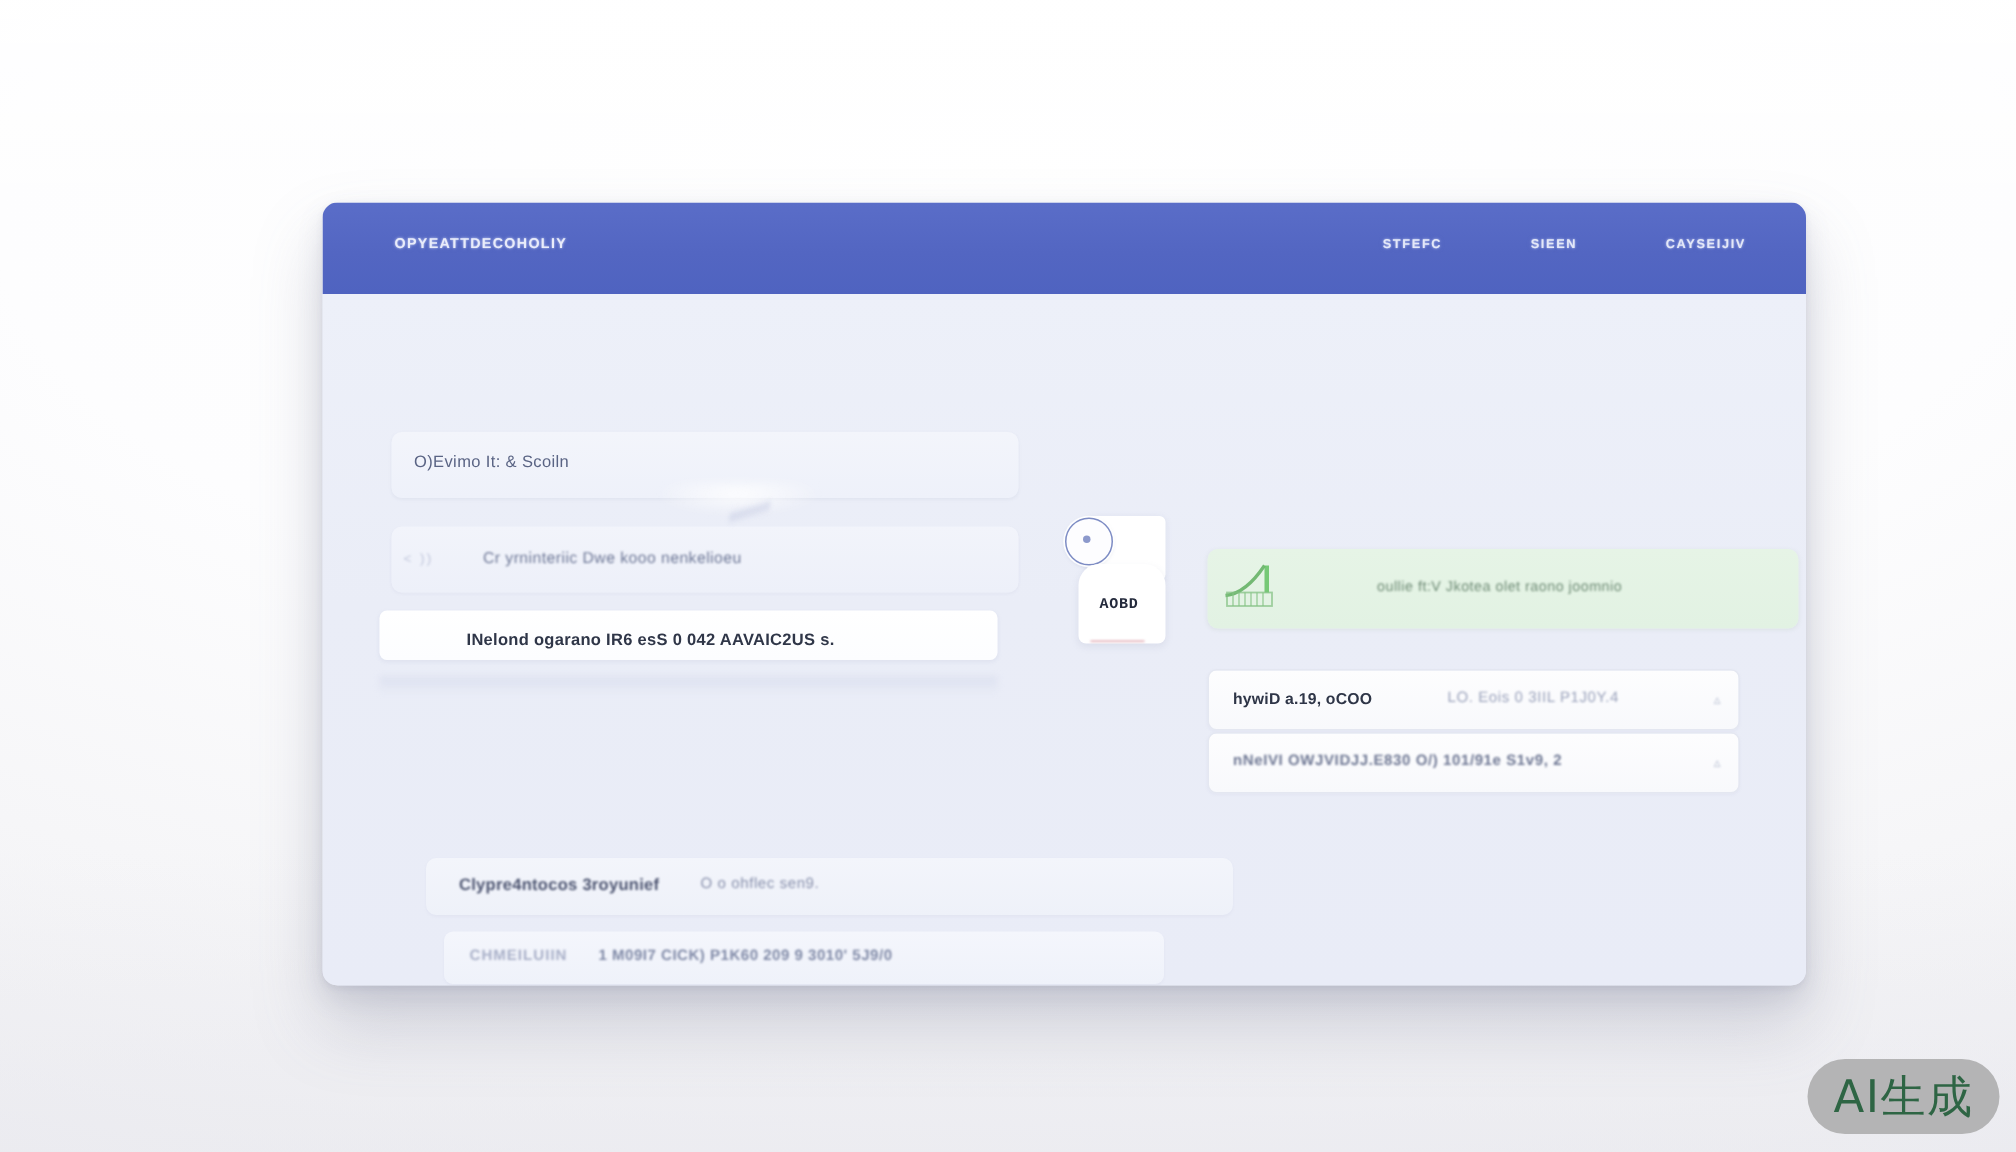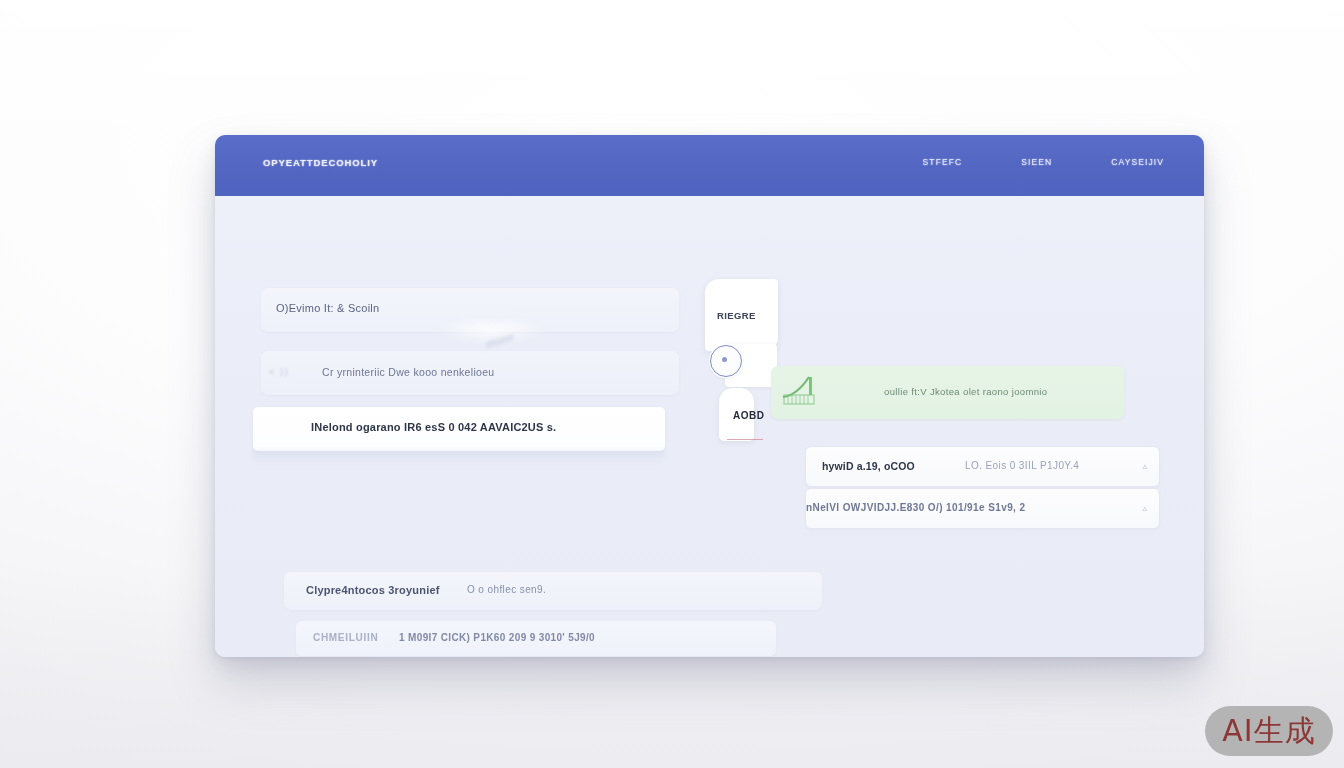--- a/index.html
+++ b/index.html
@@ -73,21 +73,21 @@
   #nav {
     position: absolute;
     right: 40px;
     top: 22px;
     display: flex;
     gap: 59px;
     align-items: center;
   }
   .nav-item {
     font-size: 8.5px;
-    font-weight: normal;
+    font-weight: bold;
     letter-spacing: 1.1px;
     color: #e4e8f8;
     text-shadow: 0 0 1.5px rgba(225,232,255,0.8), 0 0 3px rgba(120,135,210,0.55);
     filter: blur(0.5px);
     white-space: nowrap;
     cursor: pointer;
   }
 
   
   #header-ghost {
@@ -163,21 +163,21 @@
     position: absolute;
     left: 61px; top: 15px;
     font-size: 10.5px;
     color: #6d7796;
     letter-spacing: 0.3px;
     filter: blur(0.55px);
     white-space: nowrap;
   }
   #lcard-3 {
     left: 38px; top: 211px;
-    width: 412px; height: 44px;
+    width: 412px; height: 33px;
     background: linear-gradient(180deg, #ffffff 0%, #fcfdff 100%);
     border-radius: 5px;
     box-shadow: 0 1px 3px rgba(150,158,190,0.13);
   }
   #lcard-3-text {
     position: absolute;
     left: 58px; top: 14px;
     font-size: 11px;
     font-weight: bold;
     color: #2f3648;
@@ -234,25 +234,26 @@
   #mid-circle-dot {
     position: absolute;
     left: 507px; top: 161px;
     width: 5px; height: 5px;
     border-radius: 50%;
     background: #8c99cc;
     filter: blur(0.3px);
   }
   #mid-card-3 {
     position: absolute;
-    left: 504px; top: 192px;
-    width: 35px; height: 53px;
+    left: 504px; top: 180px;
+    width: 58px; height: 53px;
     background: #ffffff;
     border-radius: 14px 14px 5px 5px;
     box-shadow: 0 2px 5px rgba(140,148,182,0.16);
+    font-family: Liberation Mono, monospace;
   }
   #mid-card-3-text {
     position: absolute;
     left: 14px; top: 22px;
     font-size: 10px;
     font-weight: bold;
     color: #242a3c;
     letter-spacing: 0.5px;
     filter: blur(0.4px);
     white-space: nowrap;
@@ -261,22 +262,22 @@
     position: absolute;
     left: 8px; bottom: 1px;
     width: 36px; height: 1.5px;
     background: rgba(214,138,150,0.75);
     filter: blur(0.6px);
   }
 
   
   #alert-banner {
     position: absolute;
-    left: 556px; top: 170px;
-    width: 353px; height: 53px;
+    left: 590px; top: 170px;
+    width: 394px; height: 53px;
     border-radius: 7px;
     background: linear-gradient(180deg, #e6f4e6 0%, #e2f2e3 100%);
     box-shadow: 0 1px 3px rgba(150,175,150,0.16);
     text-align: right;
   }
   #alert-icon {
     position: absolute;
     left: 8px; top: 5px;
     width: 52px; height: 38px;
   }
@@ -315,21 +316,21 @@
   .rrow-weak {
     position: absolute;
     top: 13px;
     font-size: 10px;
     color: #9aa2bb;
     letter-spacing: 0.4px;
     filter: blur(0.7px);
     white-space: nowrap;
   }
   #rrow-1-weak { left: 115px; padding-left: 44px; }
-  #rrow-2-weak { left: 0; color: #6f7894; font-weight: bold; }
+  #rrow-2-weak { left: 16px; color: #6f7894; font-weight: bold; }
   .rrow-icon {
     position: absolute;
     right: 12px; top: 14px;
     font-size: 9px;
     color: #b9c0d4;
     filter: blur(0.6px);
     cursor: pointer;
   }
 
   
@@ -399,21 +400,21 @@
     height: 50px;
     border-radius: 25px;
     background: #adadad;
     display: flex;
     align-items: center;
     justify-content: center;
     opacity: 0.88;
   }
   #watermark-text {
     font-size: 30px;
-    color: #7f1d1d;
+    color: #14532d;
     letter-spacing: 1px;
     font-family: "DejaVu Sans", sans-serif;
   }
 </style>
 </head>
 <body>
 
 <div id="backdrop"></div>
 <div id="backdrop-vignette"></div>
 
@@ -437,23 +438,20 @@
     <div class="lcard" id="lcard-2">
       <div id="lcard-2-back">&lt; ))</div>
       <div id="lcard-2-text">Cr yrninteriic Dwe kooo nenkelioeu</div>
     </div>
 
     <div class="lcard" id="lcard-3">
       <div id="lcard-3-text">INelond ogarano IR6 esS  0 042 AAVAIC2US  s.</div>
     </div>
     <div id="lcard-3-shadowstrip"></div>
 
-    <div id="mid-card-1">
-      <div id="mid-card-1-text">RIEGRE</div>
-    </div>
 
     <div id="mid-card-2">
       
     </div>
     <div id="mid-circle"></div>
     <div id="mid-circle-dot"></div>
 
     <div id="mid-card-3">
       <div id="mid-card-3-text">AOBD</div>
       <div id="mid-card-3-underline"></div>

